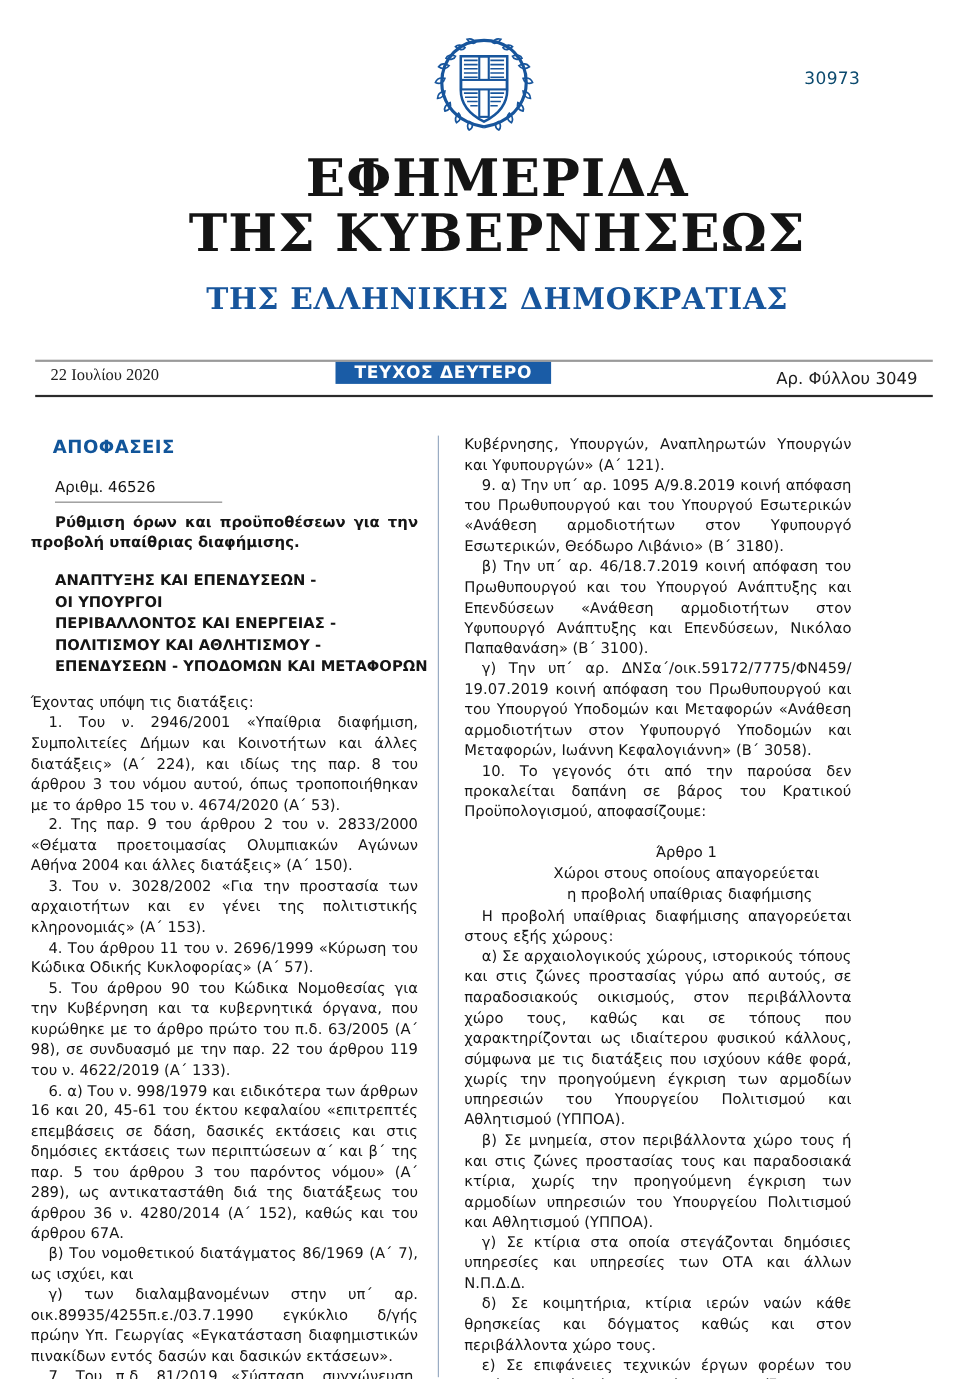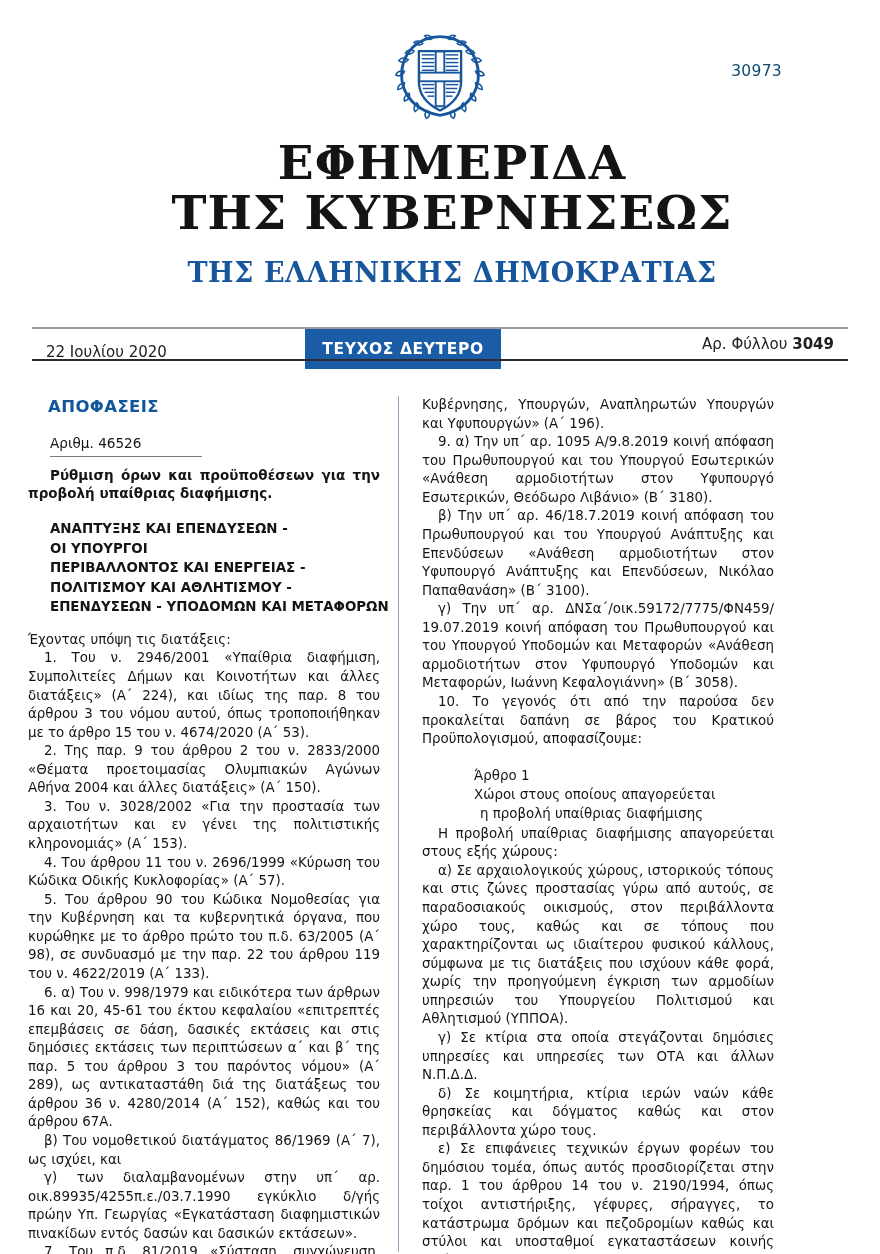--- a/index.html
+++ b/index.html
@@ -88,48 +88,49 @@
   .issue-rule-bottom {
     position: absolute;
     top: 32px;
     left: 0;
     width: 816px;
     height: 2px;
     background: #2b2b2b;
   }
   .issue-date {
     position: absolute;
-    top: 16px;
+    top: 6px;
     left: 14px;
     font-size: 15px;
     color: #202020;
+    font-family: Liberation Serif, serif;
   }
   .issue-tag {
     position: absolute;
     top: 2px;
     left: 273px;
     width: 196px;
-    height: 40px;
+    height: 20px;
     background: #1a5ca6;
     color: #ffffff;
     font-size: 15.5px;
     font-weight: 700;
     letter-spacing: 0.6px;
     display: flex;
     align-items: center;
     justify-content: center;
   }
   .issue-number {
     position: absolute;
     top: 8px;
     right: 14px;
     font-size: 15px;
     color: #202020;
   }
-  .issue-number b { font-weight: 700; }
+  .issue-number b { font-weight: 400; }
 
   
   .col-divider {
     position: absolute;
     top: 396px;
     left: 398px;
     width: 1px;
     height: 856px;
     background: #8fa3bd;
   }
@@ -181,21 +182,21 @@
 
   p.body {
     margin: 0;
     text-indent: 16px;
   }
   p.body.noindent { text-indent: 0; }
 
   
   .article-head {
     margin: 17px 0 2px 0;
-    text-align: left;
+    text-align: center;
     line-height: 1.42;
     font-size: 13.4px;
   }
   .article-head div { margin-left: 52px; }
   .article-head .ah-1 { margin-left: 52px; }
   .article-head .ah-2 { margin-left: 52px; }
   .article-head .ah-3 { margin-left: 58px; }
 </style>
 </head>
 <body>
@@ -301,30 +302,31 @@
   <p class="body">4. Του άρθρου 11 του ν. 2696/1999 «Κύρωση του Κώδικα Οδικής Κυκλοφορίας» (Α΄ 57).</p>
   <p class="body">5. Του άρθρου 90 του Κώδικα Νομοθεσίας για την Κυβέρνηση και τα κυβερνητικά όργανα, που κυρώθηκε με το άρθρο πρώτο του π.δ. 63/2005 (Α΄ 98), σε συνδυασμό με την παρ. 22 του άρθρου 119 του ν. 4622/2019 (Α΄ 133).</p>
   <p class="body">6. α) Του ν. 998/1979 και ειδικότερα των άρθρων 16 και 20, 45-61 του έκτου κεφαλαίου «επιτρεπτές επεμβάσεις σε δάση, δασικές εκτάσεις και στις δημόσιες εκτάσεις των περιπτώσεων α΄ και β΄ της παρ. 5 του άρθρου 3 του παρόντος νόμου» (Α΄ 289), ως αντικαταστάθη διά της διατάξεως του άρθρου 36 ν. 4280/2014 (Α΄ 152), καθώς και του άρθρου 67Α.</p>
   <p class="body">β) Του νομοθετικού διατάγματος 86/1969 (Α΄ 7), ως ισχύει, και</p>
   <p class="body">γ) των διαλαμβανομένων στην υπ΄ αρ. οικ.89935/4255π.ε./03.7.1990 εγκύκλιο δ/γής πρώην Υπ. Γεωργίας «Εγκατάσταση διαφημιστικών πινακίδων εντός δασών και δασικών εκτάσεων».</p>
   <p class="body">7. Του π.δ. 81/2019 «Σύσταση, συγχώνευση, μετονομασία και κατάργηση Υπουργείων και καθορισμός των αρμοδιοτήτων τους - Μεταφορά υπηρεσιών και αρμοδιοτήτων μεταξύ Υπουργείων» (Α΄ 119).</p>
 
 </div>
 
 <div class="column col-right">
-  <p class="body noindent">Κυβέρνησης, Υπουργών, Αναπληρωτών Υπουργών και Υφυπουργών» (Α΄ 196).</p>
+  <p class="body noindent">Κυβέρνησης, Υπουργών, Αναπληρωτών Υπουργών και Υφυπουργών» (Α΄ 121).</p>
   <p class="body">9. α) Την υπ΄ αρ. 1095 Α/9.8.2019 κοινή απόφαση του Πρωθυπουργού και του Υπουργού Εσωτερικών «Ανάθεση αρμοδιοτήτων στον Υφυπουργό Εσωτερικών, Θεόδωρο Λιβάνιο» (Β΄ 3180).</p>
   <p class="body">β) Την υπ΄ αρ. 46/18.7.2019 κοινή απόφαση του Πρωθυπουργού και του Υπουργού Ανάπτυξης και Επενδύσεων «Ανάθεση αρμοδιοτήτων στον Υφυπουργό Ανάπτυξης και Επενδύσεων, Νικόλαο Παπαθανάση» (Β΄ 3100).</p>
   <p class="body">γ) Την υπ΄ αρ. ΔΝΣα΄/οικ.59172/7775/ΦΝ459/ 19.07.2019 κοινή απόφαση του Πρωθυπουργού και του Υπουργού Υποδομών και Μεταφορών «Ανάθεση αρμοδιοτήτων στον Υφυπουργό Υποδομών και Μεταφορών, Ιωάννη Κεφαλογιάννη» (Β΄ 3058).</p>
   <p class="body">10. Το γεγονός ότι από την παρούσα δεν προκαλείται δαπάνη σε βάρος του Κρατικού Προϋπολογισμού, αποφασίζουμε:</p>
 
   <div class="article-head">
     <div class="ah-1">Άρθρο 1</div>
     <div class="ah-2">Χώροι στους οποίους απαγορεύεται</div>
     <div class="ah-3">η προβολή υπαίθριας διαφήμισης</div>
   </div>
 
   <p class="body">Η προβολή υπαίθριας διαφήμισης απαγορεύεται στους εξής χώρους:</p>
   <p class="body">α) Σε αρχαιολογικούς χώρους, ιστορικούς τόπους και στις ζώνες προστασίας γύρω από αυτούς, σε παραδοσιακούς οικισμούς, στον περιβάλλοντα χώρο τους, καθώς και σε τόπους που χαρακτηρίζονται ως ιδιαίτερου φυσικού κάλλους, σύμφωνα με τις διατάξεις που ισχύουν κάθε φορά, χωρίς την προηγούμενη έγκριση των αρμοδίων υπηρεσιών του Υπουργείου Πολιτισμού και Αθλητισμού (ΥΠΠΟΑ).</p>
+  <p class="body">β) Σε μνημεία, στον περιβάλλοντα χώρο τους ή και στις ζώνες προστασίας τους και παραδοσιακά κτίρια, χωρίς την προηγούμενη έγκριση των αρμοδίων υπηρεσιών του Υπουργείου Πολιτισμού και Αθλητισμού (ΥΠΠΟΑ).</p>
   <p class="body">γ) Σε κτίρια στα οποία στεγάζονται δημόσιες υπηρεσίες και υπηρεσίες των ΟΤΑ και άλλων Ν.Π.Δ.Δ.</p>
   <p class="body">δ) Σε κοιμητήρια, κτίρια ιερών ναών κάθε θρησκείας και δόγματος καθώς και στον περιβάλλοντα χώρο τους.</p>
   <p class="body">ε) Σε επιφάνειες τεχνικών έργων φορέων του δημόσιου τομέα, όπως αυτός προσδιορίζεται στην παρ. 1 του άρθρου 14 του ν. 2190/1994, όπως τοίχοι αντιστήριξης, γέφυρες, σήραγγες, το κατάστρωμα δρόμων και πεζοδρομίων καθώς και στύλοι και υποσταθμοί εγκαταστάσεων κοινής ωφέλειας.</p>
 </div>
 
 </body></html>

